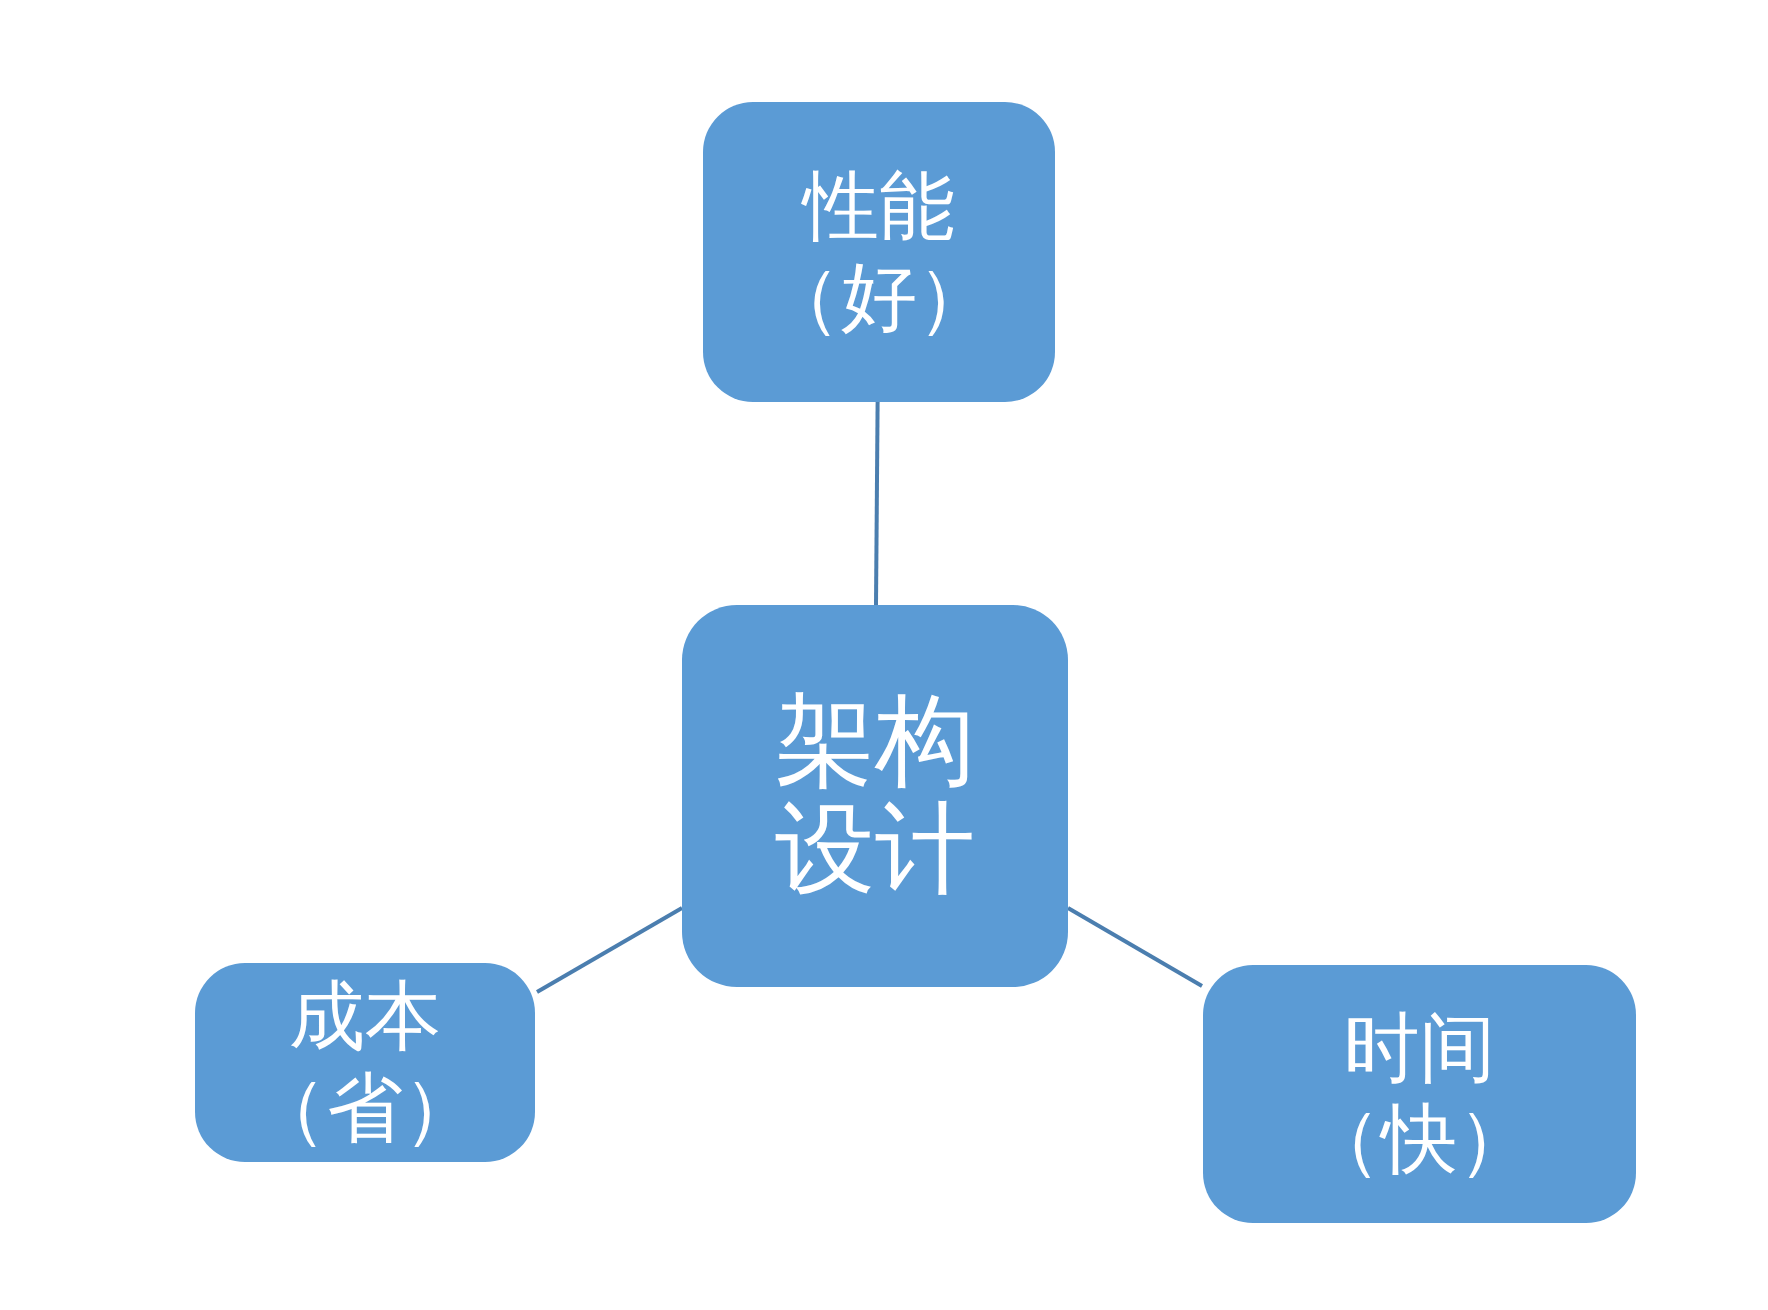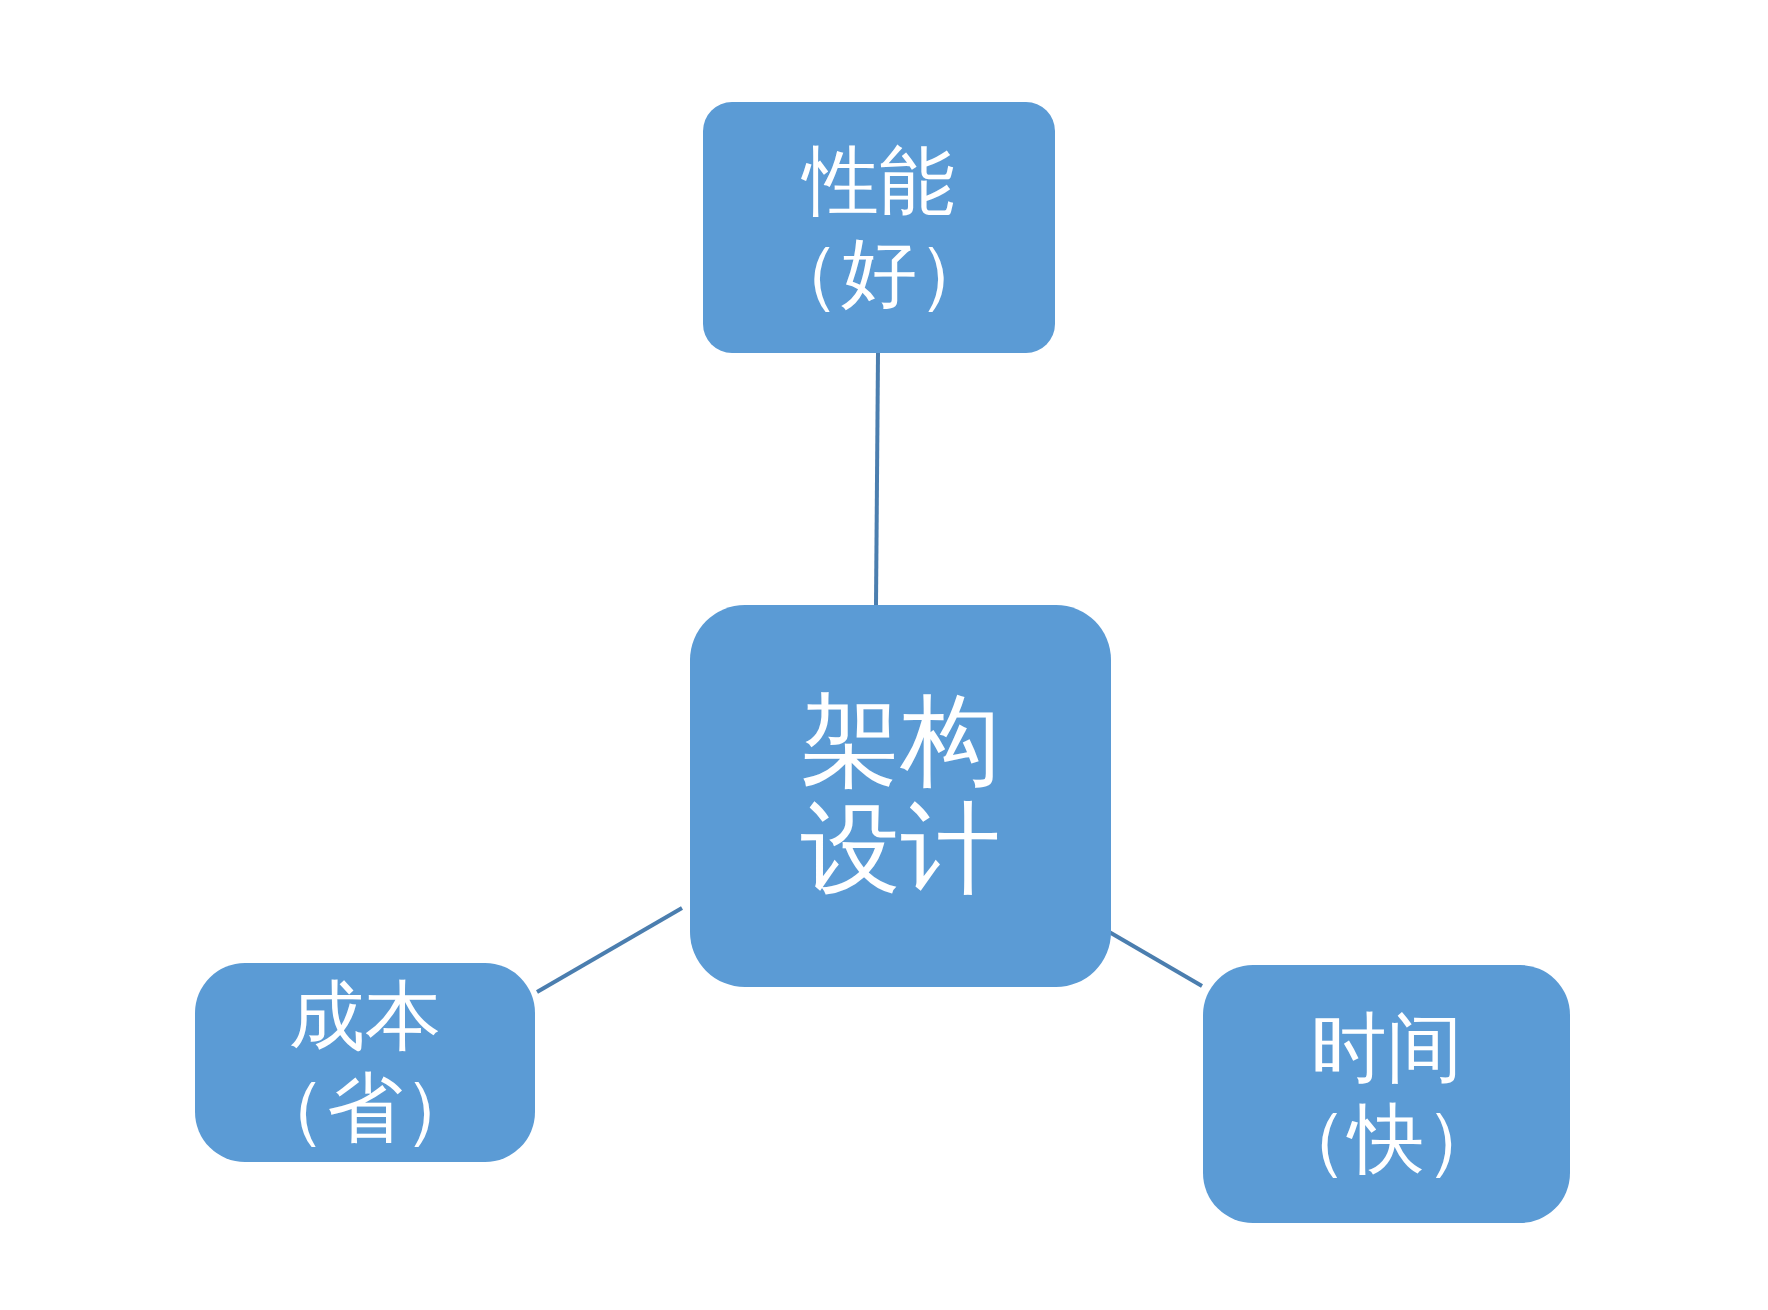--- a/index.html
+++ b/index.html
@@ -46,24 +46,24 @@
   .node-outer {
     border-radius: 50px;
     font-size: 76px;
     line-height: 1.2;
   }
   .node-center {
     border-radius: 55px;
     font-size: 100px;
     line-height: 1.08;
   }
-  #node-top    { left: 703px;  top: 102px; width: 352px; height: 251px; border-radius: 29px; }
-  #node-center { left: 682px;  top: 605px; width: 421px; height: 382px; margin-left: 8px; }
+  #node-top    { left: 703px;  top: 102px; width: 352px; height: 300px; }
+  #node-center { left: 682px;  top: 605px; width: 386px; height: 382px; }
   #node-bl     { left: 195px;  top: 963px; width: 340px; height: 199px; }
-  #node-br     { left: 1203px; top: 965px; width: 367px; height: 258px; }
+  #node-br     { left: 1203px; top: 965px; width: 433px; height: 258px; }
 </style>
 </head>
 <body>
 
 <div class="canvas">
 
   <svg class="connectors" viewBox="0 0 1768 1310" xmlns="http://www.w3.org/2000/svg" aria-hidden="true">
     <line x1="878" y1="353" x2="876" y2="605"></line>
     <line x1="682" y1="908" x2="537" y2="992"></line>
     <line x1="1068" y1="908" x2="1202" y2="986"></line>

